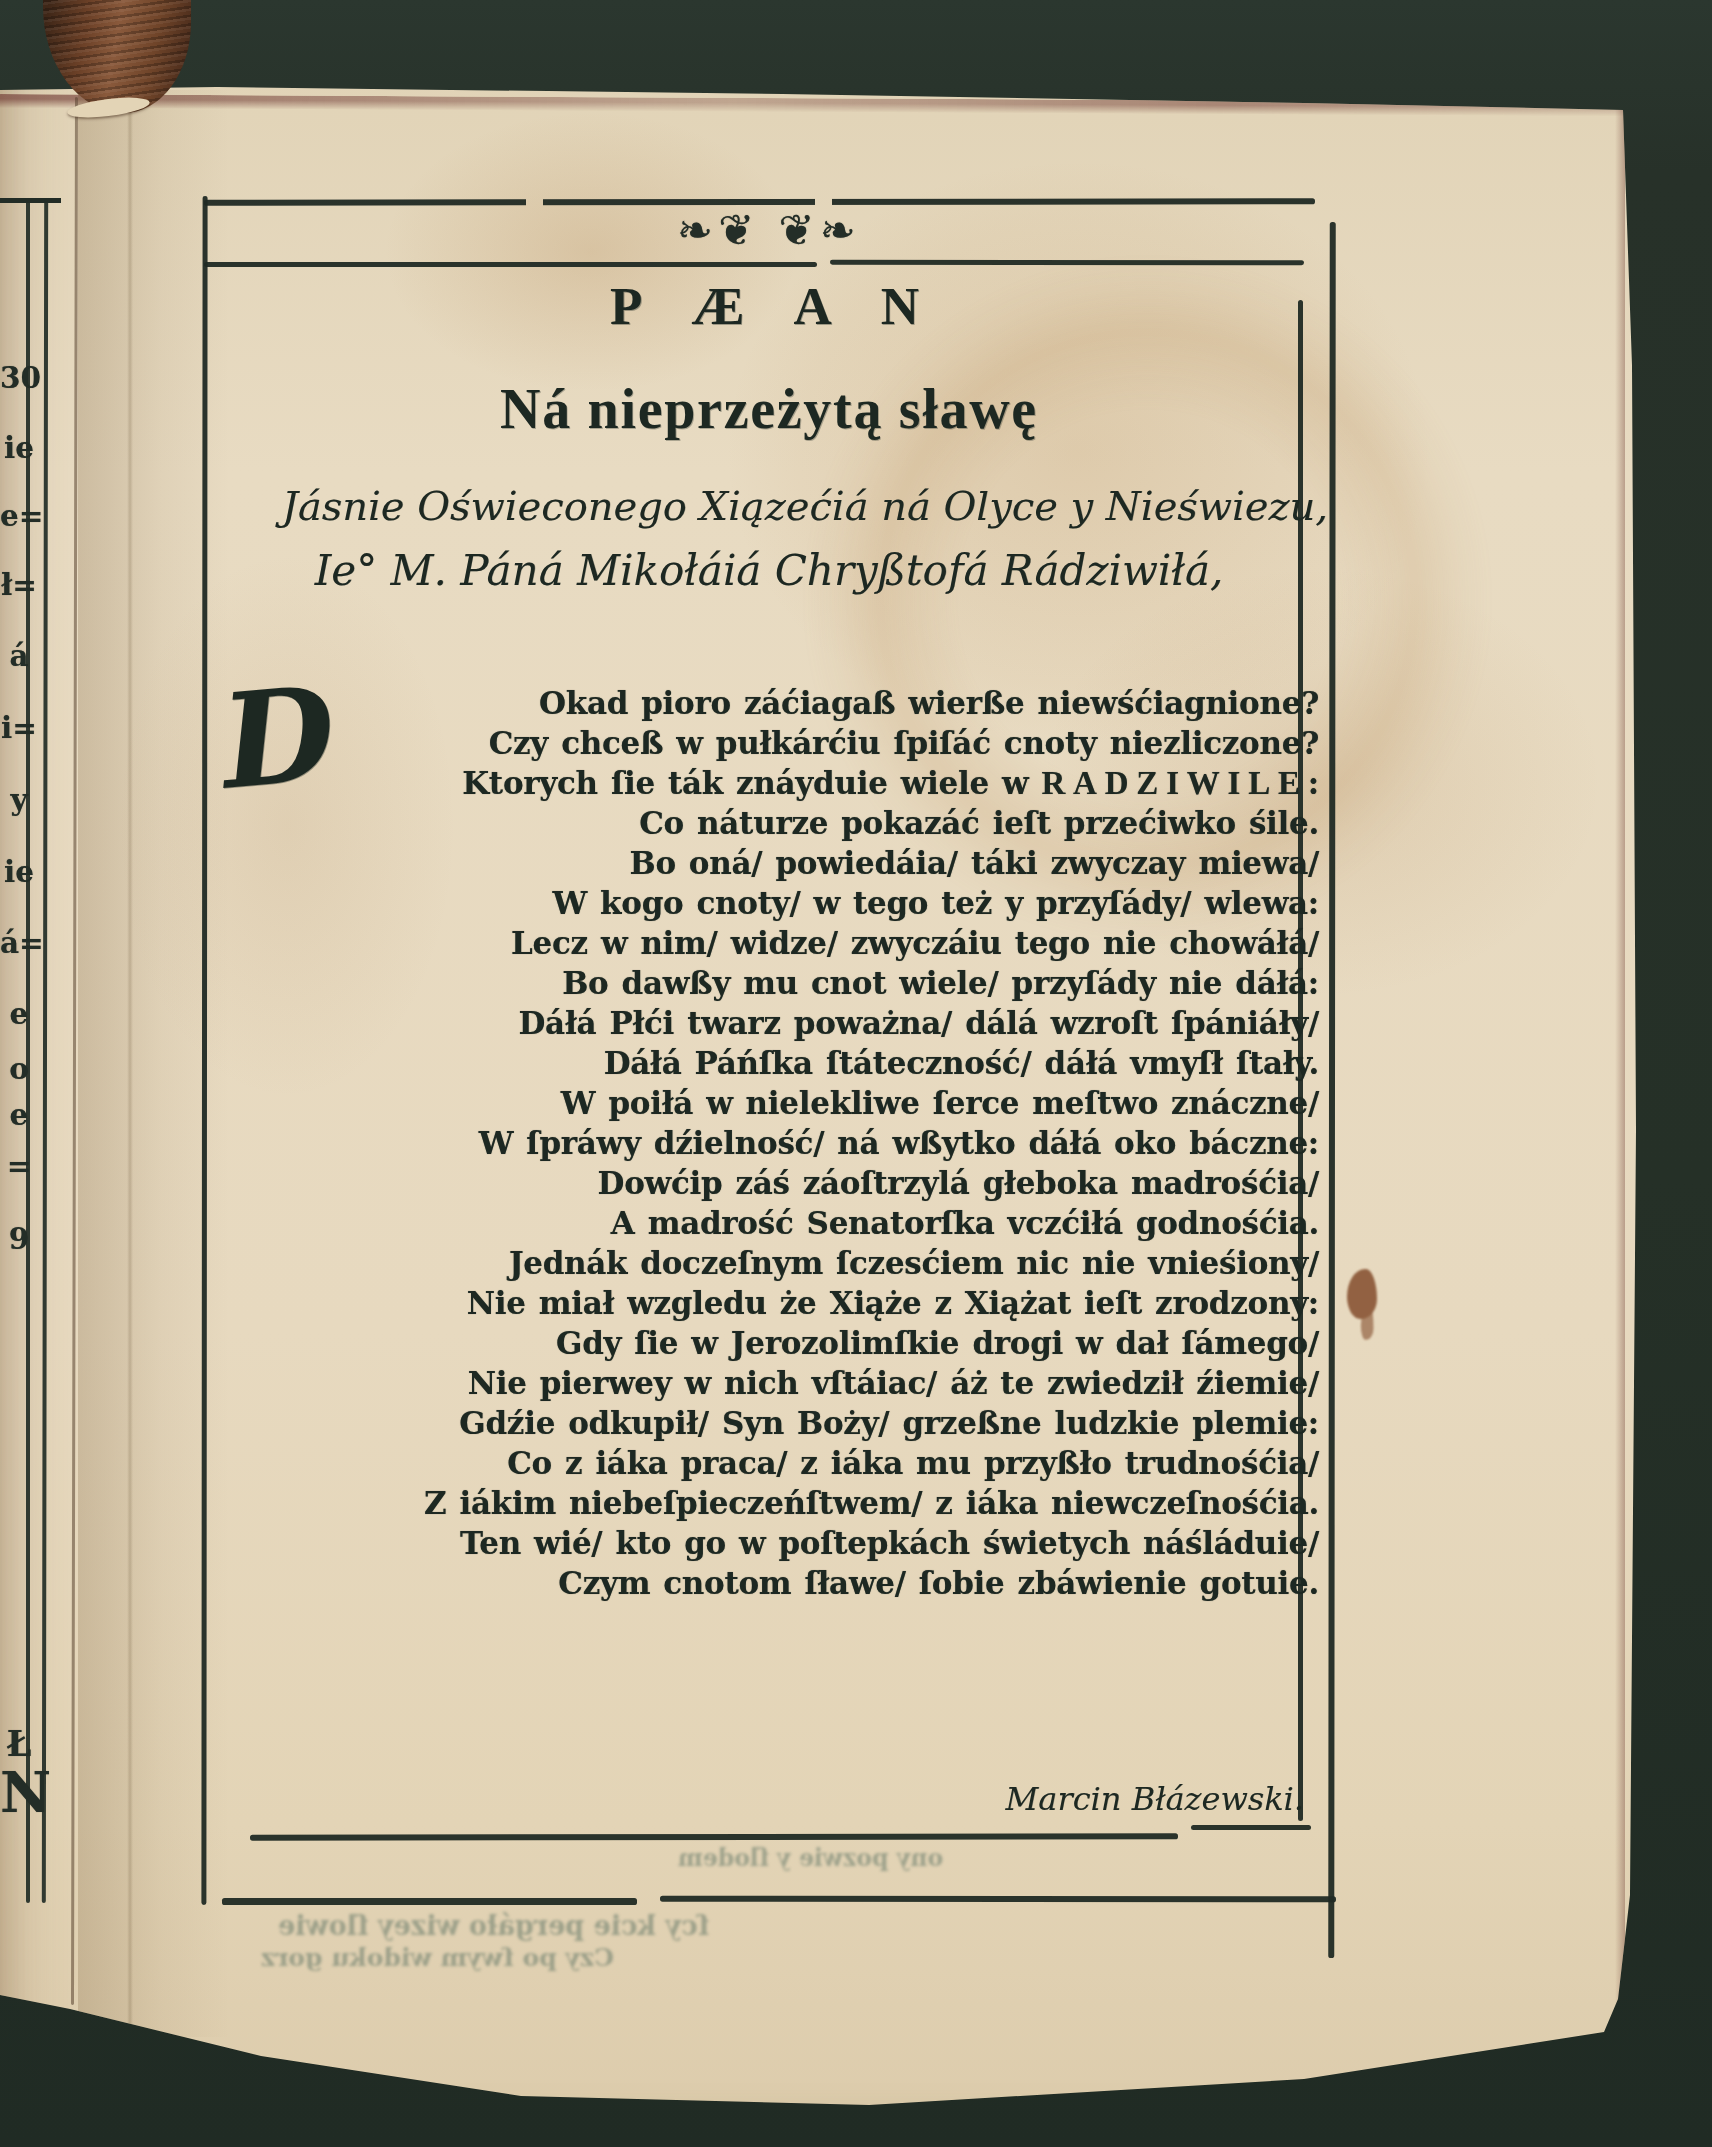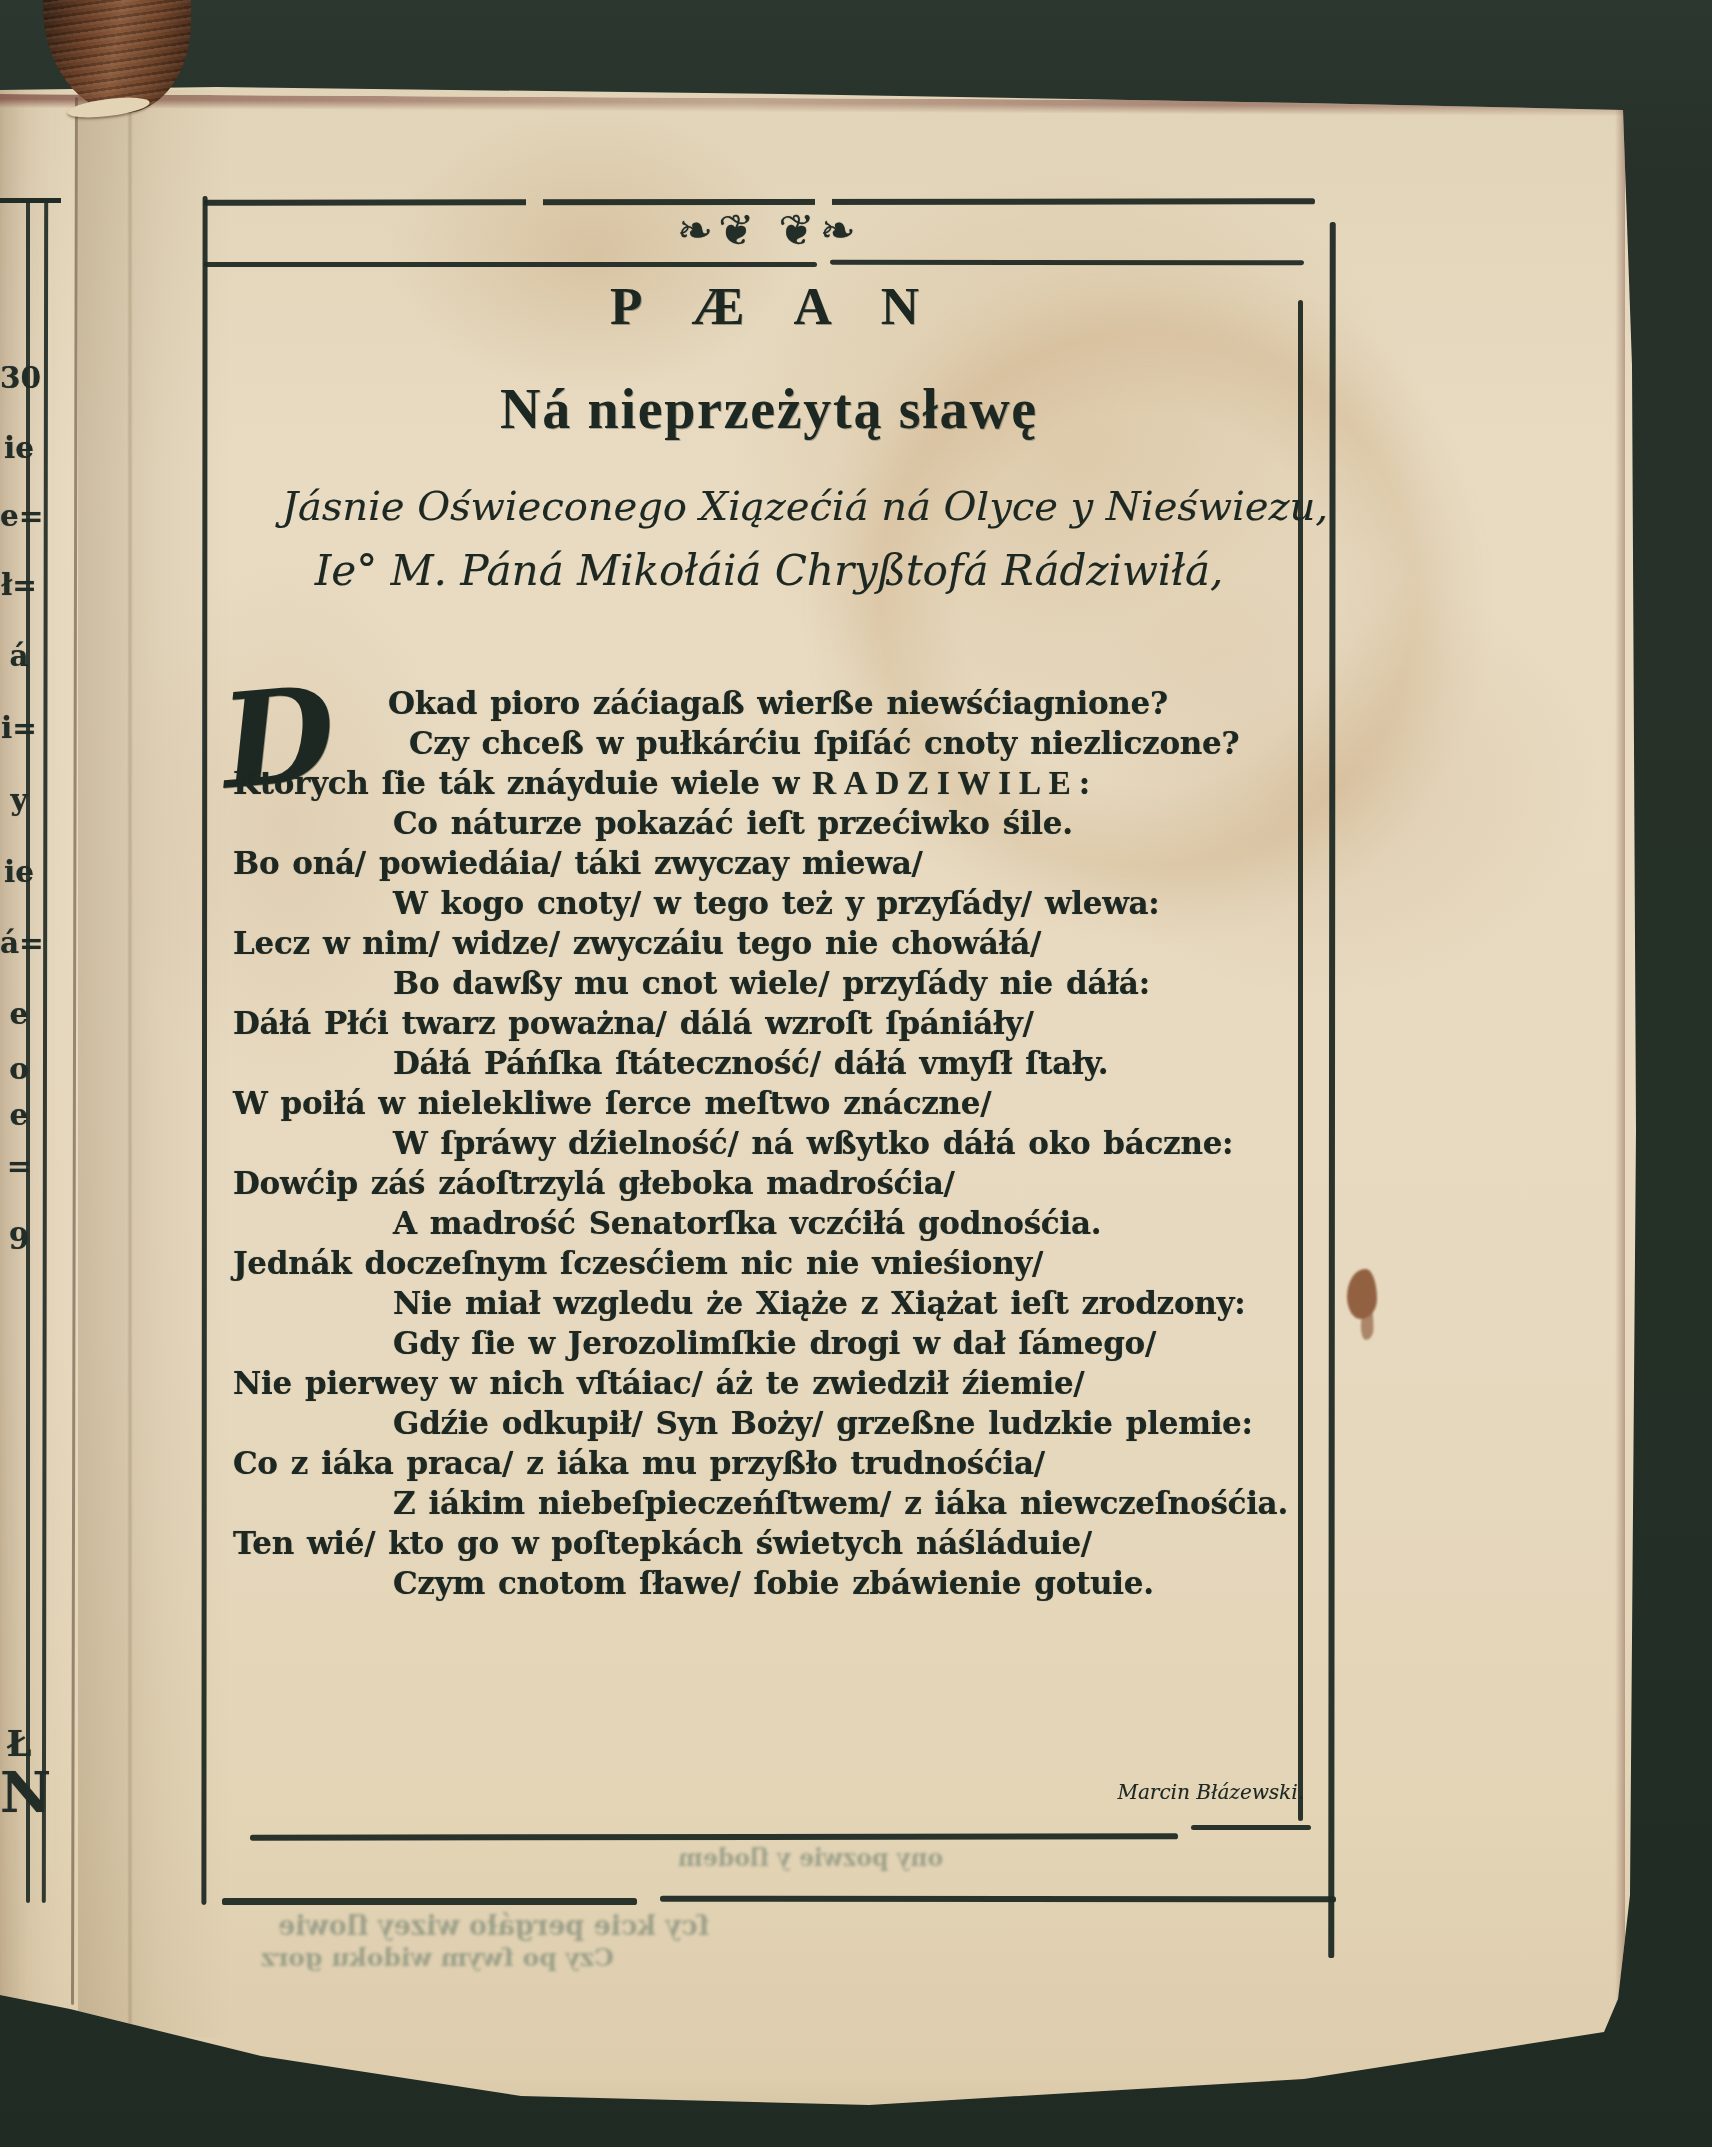--- a/index.html
+++ b/index.html
@@ -77,26 +77,26 @@
   .ded{font-style:italic;font-weight:500;text-shadow:0.4px 0.4px 0 rgba(30,40,33,.35);}
   .ded1{top:483px;font-size:40px;padding-left:36px;}
   .ded2{top:546px;font-size:42px;}
   .ded3{top:610px;font-size:39px;}
   .initial{position:absolute;left:222px;top:673px;font-size:130px;line-height:1;
     font-style:italic;font-weight:bold;transform:rotate(-5deg);
     text-shadow:0.9px 0.9px 0 rgba(30,40,33,.4);}
   .poem{position:absolute;left:233px;top:683px;width:1086px;font-size:31px;font-weight:bold;
     line-height:40px;letter-spacing:-0.3px;word-spacing:2.6px;white-space:nowrap;
     text-shadow:0 0 0.9px rgba(25,35,28,.55);}
-  .pl{height:40px;}
+  .pl{height:40px;text-align:right;}
   .pl.ind{padding-left:160px;}
   .pl.first{padding-left:155px;}
   .pl.second{padding-left:176px;}
   .caps{font-family:"Liberation Serif",serif;font-size:33px;letter-spacing:7.8px;font-weight:700;}
-  .sig{position:absolute;right:409px;top:1780px;font-style:italic;font-size:20px;font-weight:500;
+  .sig{position:absolute;right:409px;top:1780px;font-style:italic;font-size:32px;font-weight:500;
     text-shadow:0.4px 0.4px 0 rgba(30,40,33,.35);}
   
   .ghost{position:absolute;color:rgba(62,94,82,.42);font-weight:bold;white-space:nowrap;
     transform:scaleX(-1);filter:blur(1.4px);}
   .g0{left:678px;top:1844px;font-size:23.5px;}
   .g1{left:278px;top:1910px;font-size:27px;}
   .g2{left:261px;top:1943px;font-size:25px;}
   
   .fleck{position:absolute;left:1347px;top:1269px;width:29.5px;height:50px;background:#7d4423;
     opacity:.8;border-radius:62% 38% 55% 45%/55% 60% 40% 45%;filter:blur(0.9px);

